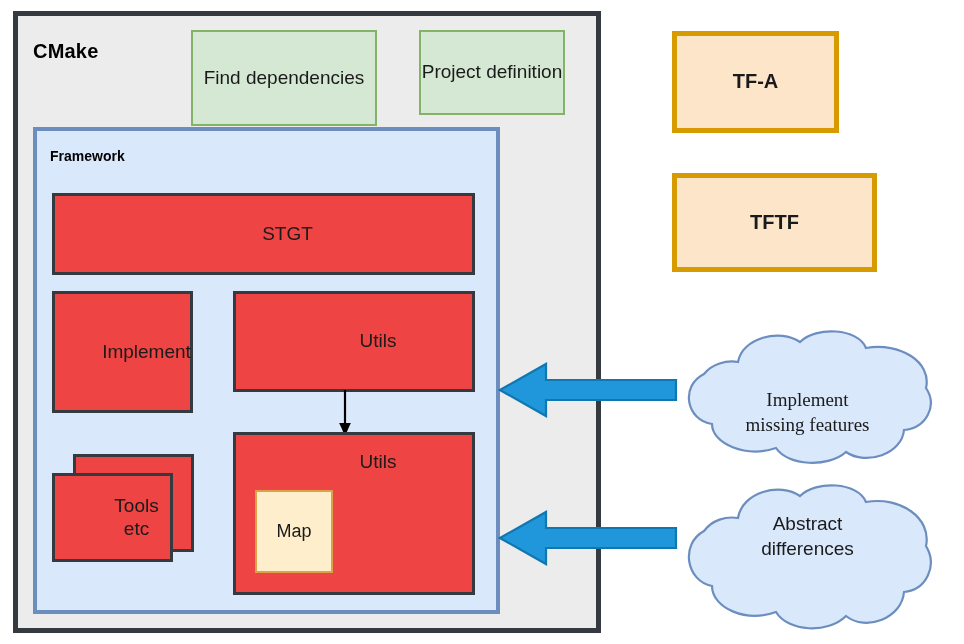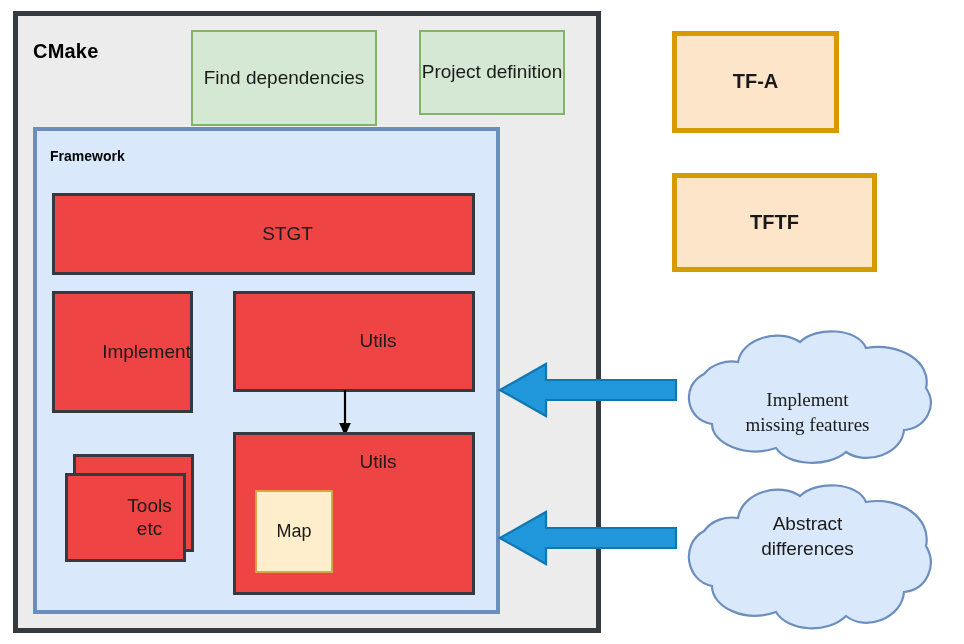--- a/index.html
+++ b/index.html
@@ -100,21 +100,21 @@
   #box-utils    { left: 233px; top: 432px; width: 242px; height: 163px;
                   align-items: flex-start; padding-top: 16px; }
   #box-map      { left: 255px; top: 490px; width: 78px;  height: 83px; }
   #box-group    { left: 355px; top: 490px; width: 100px; height: 83px; }
 
   
   #tools-back {
     left: 73px; top: 454px; width: 121px; height: 98px;
   }
   #tools-front {
-    left: 65px; top: 473px; width: 121px; height: 89px;
+    left: 52px; top: 473px; width: 121px; height: 89px;
     flex-direction: column;
   }
 
   #box-tfa  { left: 672px; top: 31px;  width: 167px; height: 102px; }
   #box-tftf { left: 672px; top: 173px; width: 205px; height: 99px; }
 
   
   #connector-config-utils {
     position: absolute;
     left: 333px;

